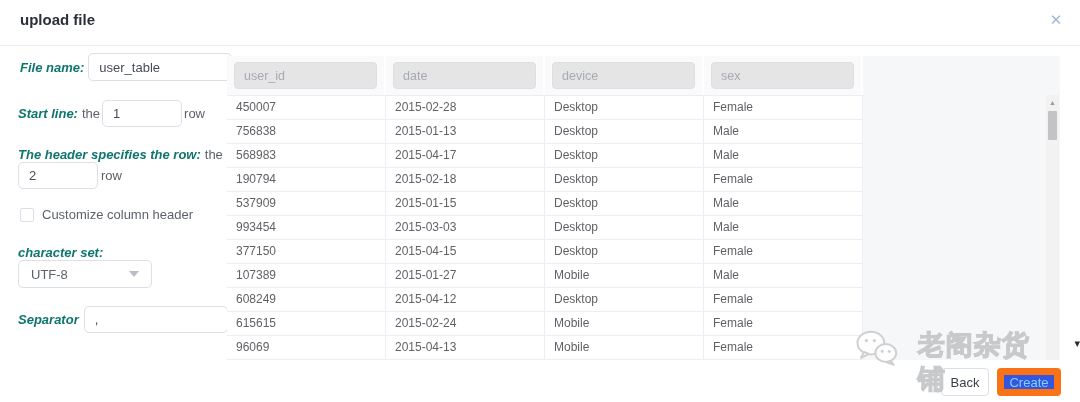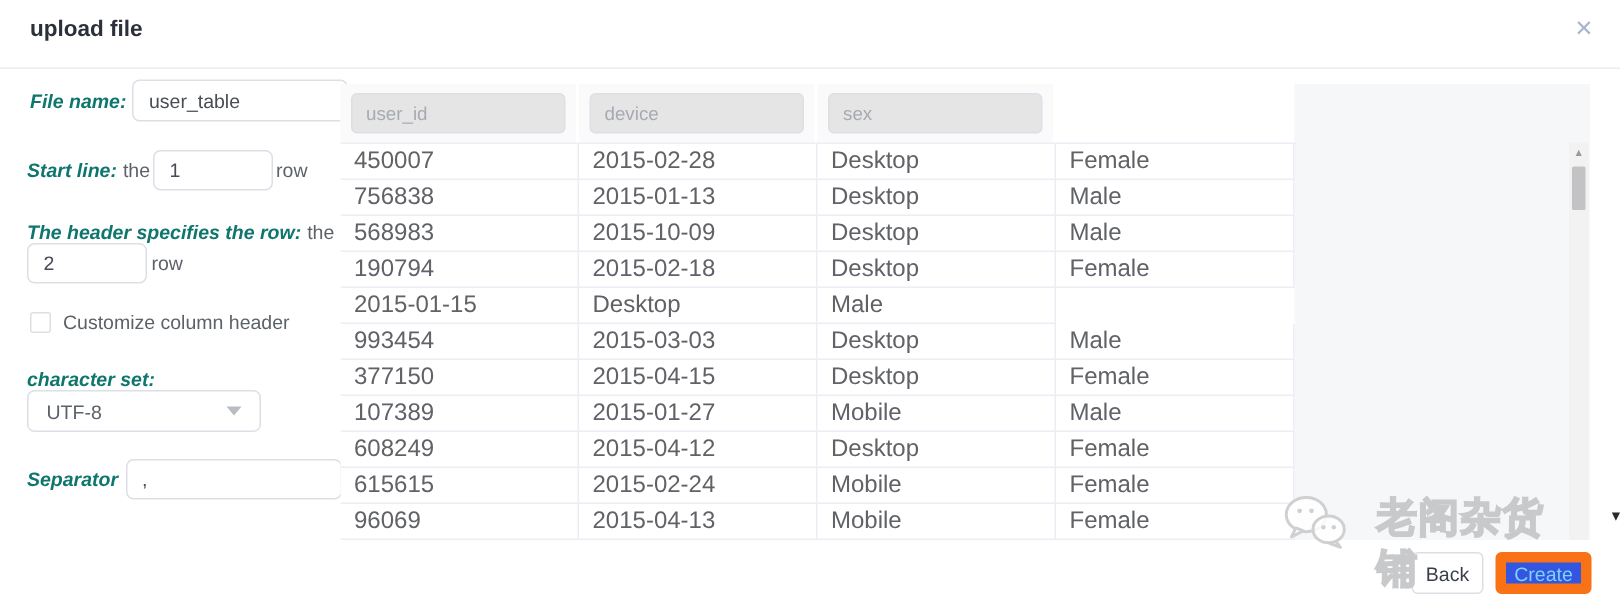--- a/index.html
+++ b/index.html
@@ -31,21 +31,21 @@
   #row-startline { left:18px; top:100px; }
   #row-startline input { width:80px; height:27px; margin:0 2px; }
   #lbl-headerrow { position:absolute; left:18px; top:147px; }
   #row-headerrow { left:18px; top:162px; }
   #row-headerrow input { width:80px; height:27px; margin-right:3px; }
   #row-checkbox { left:20px; top:207px; }
   .checkbox { width:14px; height:14px; border:1px solid #dcdfe6; border-radius:2px; background:#fff; display:inline-block; }
   #row-checkbox .lbl-n { margin-left:8px; }
   #lbl-charset { position:absolute; left:18px; top:245px; }
   .select {
-    position:absolute; left:18px; top:260px; width:156px; height:28px;
+    position:absolute; left:18px; top:260px; width:134px; height:28px;
     border:1px solid #dcdfe6; border-radius:5px; background:#fff;
     display:flex; align-items:center; padding:0 12px; cursor:pointer;
   }
   .select .sel-val { font-size:13px; color:#5d6269; flex:1; }
   .sel-arrow { width:0; height:0; border-left:5px solid transparent; border-right:5px solid transparent;
                border-top:6px solid #b9bcc3; }
   #row-separator { left:18px; top:306px; }
   #row-separator input { width:144px; height:27px; margin-left:5px; }
 
   
@@ -55,21 +55,21 @@
   .pt-th { width:159px; height:39px; background:#fafafa; border-right:2px solid #ffffff; padding:6px 7px; }
   .pt-th input {
     width:100%; height:27px; border:1px solid #dcdfe6; border-radius:4px; background:#e5e5e5;
     font-size:12.5px; padding:0 9px; outline:none; color:#72767e;
     font-family:"Liberation Sans", sans-serif;
   }
   .pt-th input::placeholder { color:#a6aab2; opacity:1; }
   .pt-body { position:absolute; left:0; top:39px; width:637px; height:265px;
              border-top:1px solid #ebeef5; overflow:hidden; }
   .pt-tr { display:flex; height:24px; }
-  .pt-td { width:159px; font-size:16px; color:#606266; line-height:23px; padding:0 9px;
+  .pt-td { width:159px; font-size:12px; color:#606266; line-height:23px; padding:0 9px;
            border-right:1px solid #ebeef5; border-bottom:1px solid #ebeef5;
            overflow:hidden; white-space:nowrap; }
   
   .sbar { position:absolute; left:819px; top:39px; width:13px; height:265px; background:#f2f2f2; }
   .sbar-up { position:absolute; left:0; top:4px; width:13px; text-align:center; font-size:7px;
              color:#9a9a9a; line-height:7px; cursor:pointer; }
   .sbar-thumb { position:absolute; left:2px; top:16px; width:9px; height:29px; background:#c3c3c6;
                 border-radius:1px; cursor:pointer; }
 
   
@@ -135,20 +135,23 @@
   <input class="txt" type="text" value="," style="">
 </div>
 
 <div class="ptable">
   <div class="pt-filler"></div>
   <div class="pt-head">
     <div class="pt-th">
       <input type="text" placeholder="user_id" style="">
     </div>
     <div class="pt-th">
+      <input type="text" placeholder="date" style="">
+    </div>
+    <div class="pt-th">
       <input type="text" placeholder="device" style="">
     </div>
     <div class="pt-th">
       <input type="text" placeholder="sex" style="">
     </div>
   </div>
   <div class="pt-body">
   <div class="pt-tr">
     <div class="pt-td">450007</div>
     <div class="pt-td">2015-02-28</div>
@@ -158,33 +161,34 @@
 
   <div class="pt-tr">
     <div class="pt-td">756838</div>
     <div class="pt-td">2015-01-13</div>
     <div class="pt-td">Desktop</div>
     <div class="pt-td">Male</div>
   </div>
 
   <div class="pt-tr">
     <div class="pt-td">568983</div>
-    <div class="pt-td">2015-10-09</div>
+    <div class="pt-td">2015-04-17</div>
     <div class="pt-td">Desktop</div>
     <div class="pt-td">Male</div>
   </div>
 
   <div class="pt-tr">
     <div class="pt-td">190794</div>
     <div class="pt-td">2015-02-18</div>
     <div class="pt-td">Desktop</div>
     <div class="pt-td">Female</div>
   </div>
 
   <div class="pt-tr">
+    <div class="pt-td">537909</div>
     <div class="pt-td">2015-01-15</div>
     <div class="pt-td">Desktop</div>
     <div class="pt-td">Male</div>
   </div>
 
   <div class="pt-tr">
     <div class="pt-td">993454</div>
     <div class="pt-td">2015-03-03</div>
     <div class="pt-td">Desktop</div>
     <div class="pt-td">Male</div>

